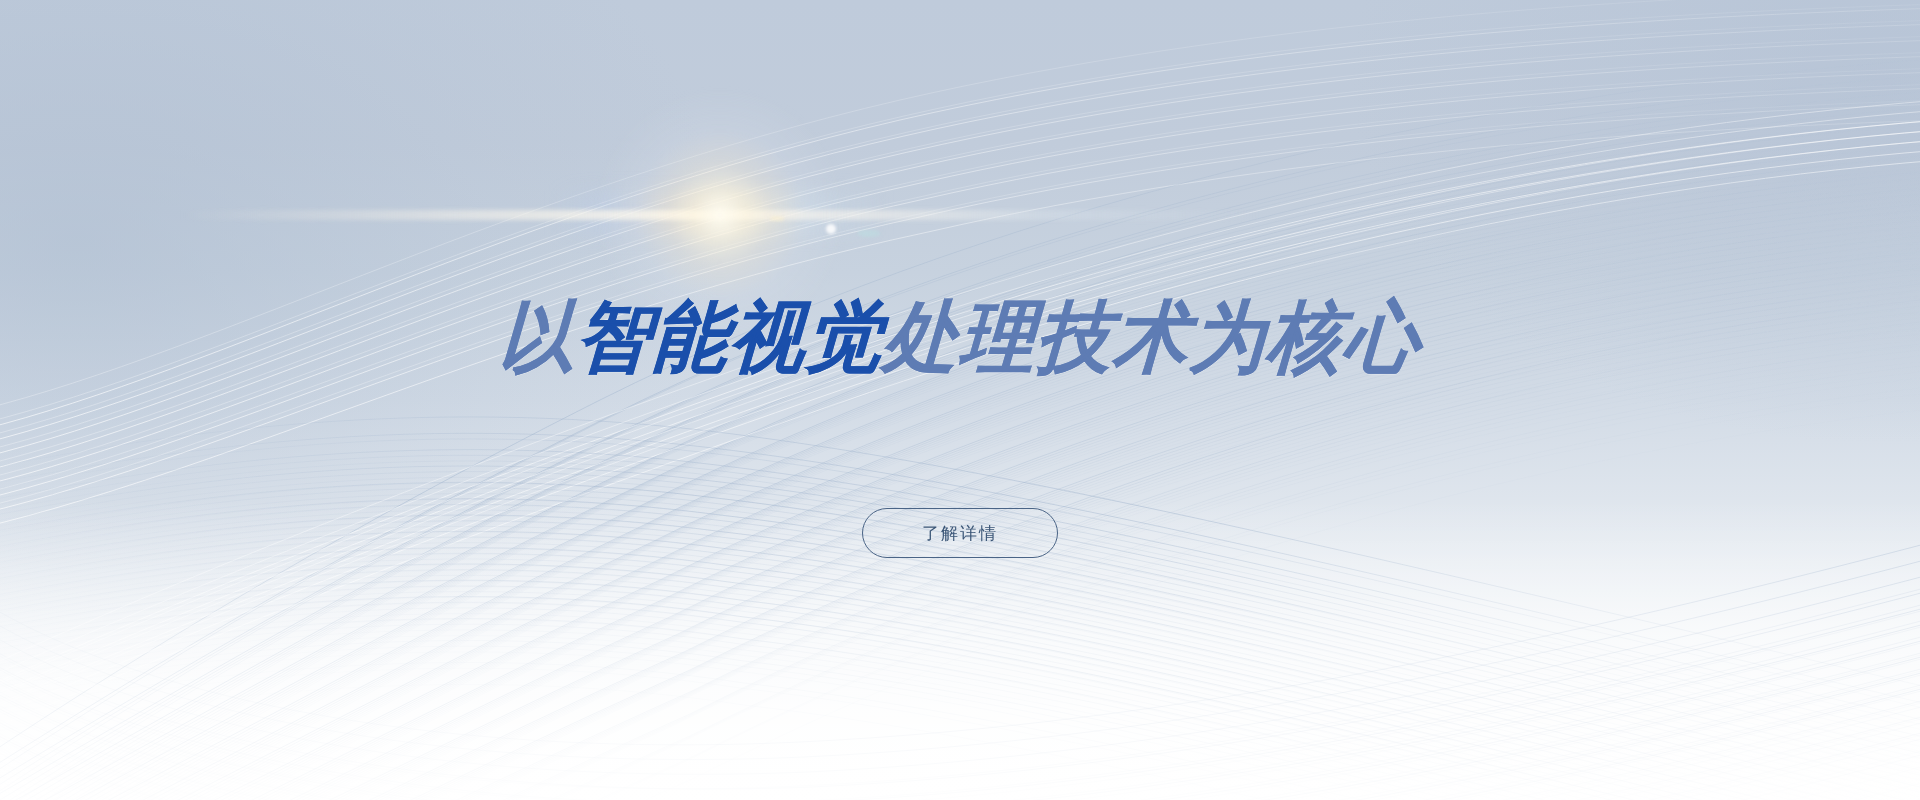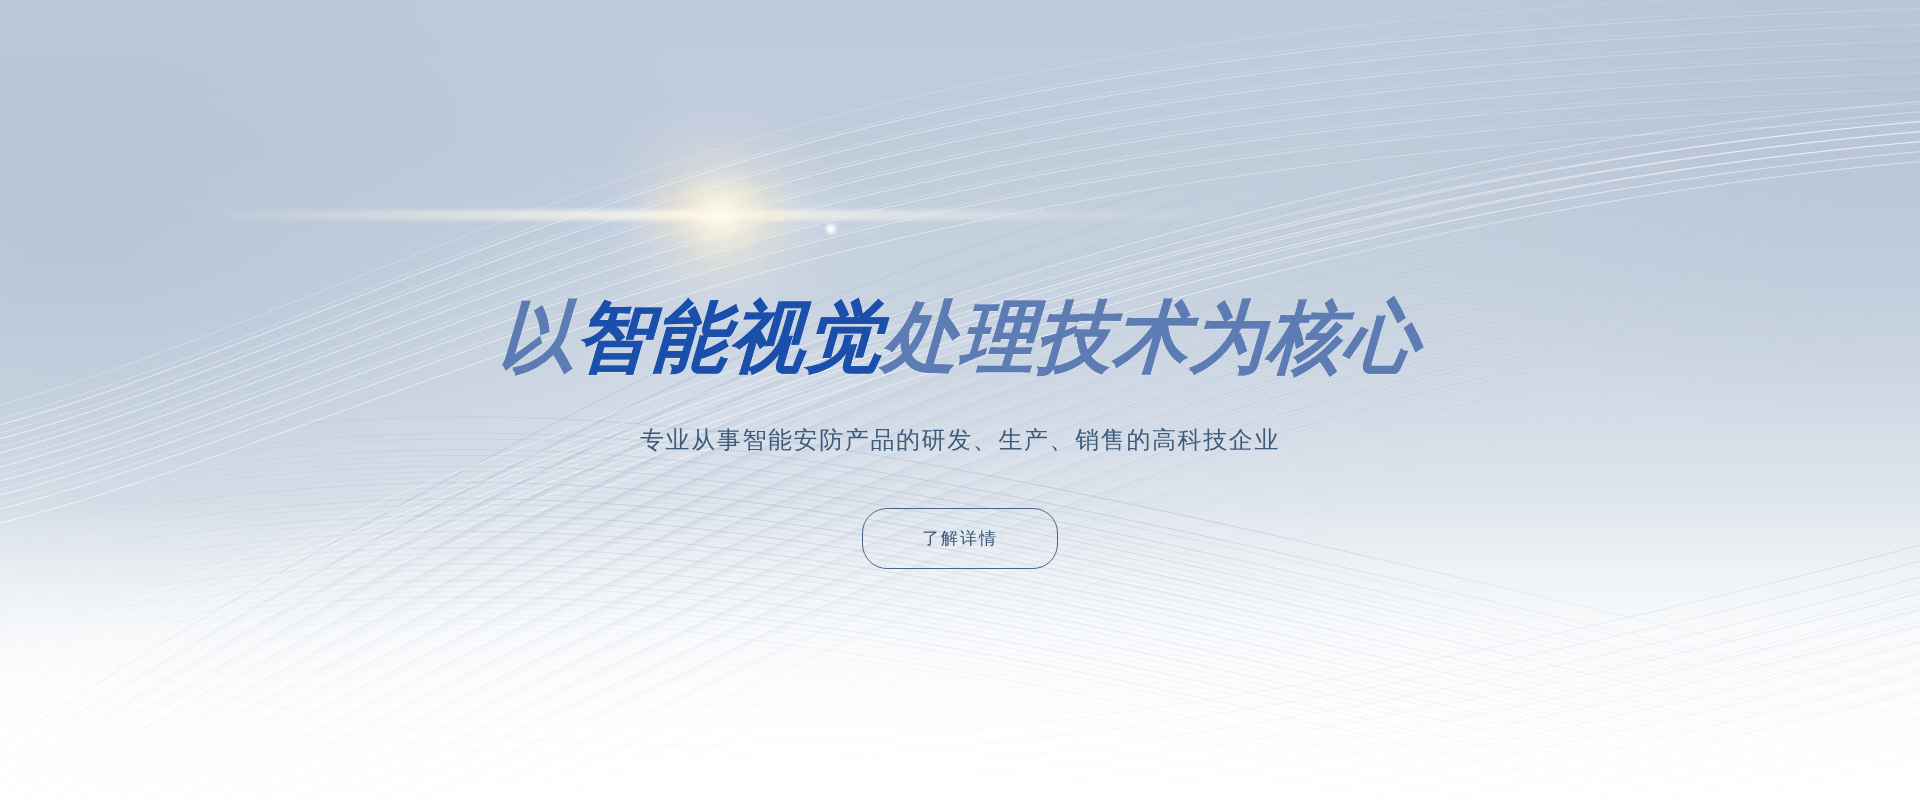--- a/index.html
+++ b/index.html
@@ -165,21 +165,21 @@
     top: 508px;
     left: 0; right: 0;
     display: flex;
     justify-content: center;
   }
   .cta {
     display: inline-flex;
     align-items: center;
     justify-content: center;
     width: 196px;
-    height: 61px;
+    height: 50px;
     box-sizing: border-box;
     border: 1px solid #4a6486;
     border-radius: 25px;
     background: transparent;
     color: #3a5576;
     font-size: 17px;
     letter-spacing: 2px;
     font-family: inherit;
     cursor: pointer;
     padding: 0;
@@ -332,20 +332,19 @@
   <div class="flare-dot" style="left:826px; top:224px; width:10px; height:10px; background:rgba(255,255,255,0.85);"></div>
   <div class="flare-dot" style="left:858px; top:230px; width:22px; height:7px; border-radius:40%; background:rgba(186,224,226,0.45);"></div>
   <div class="flare-dot" style="left:770px; top:216px; width:14px; height:5px; border-radius:40%; background:rgba(250,238,208,0.55);"></div>
 
   <div class="content">
 
     <h1 class="headline">
       <span class="seg seg-dim">以</span><span class="seg seg-bright">智能视觉</span><span class="seg seg-dim">处理技术为核心</span>
     </h1>
 
-    <p class="subtitle">专业从事智能安防产品的研发、生产、销售的高科技企业</p>
 
     <div class="cta-wrap">
       <button class="cta">了解详情</button>
     </div>
 
   </div>
 </div>
 
 </body></html>

